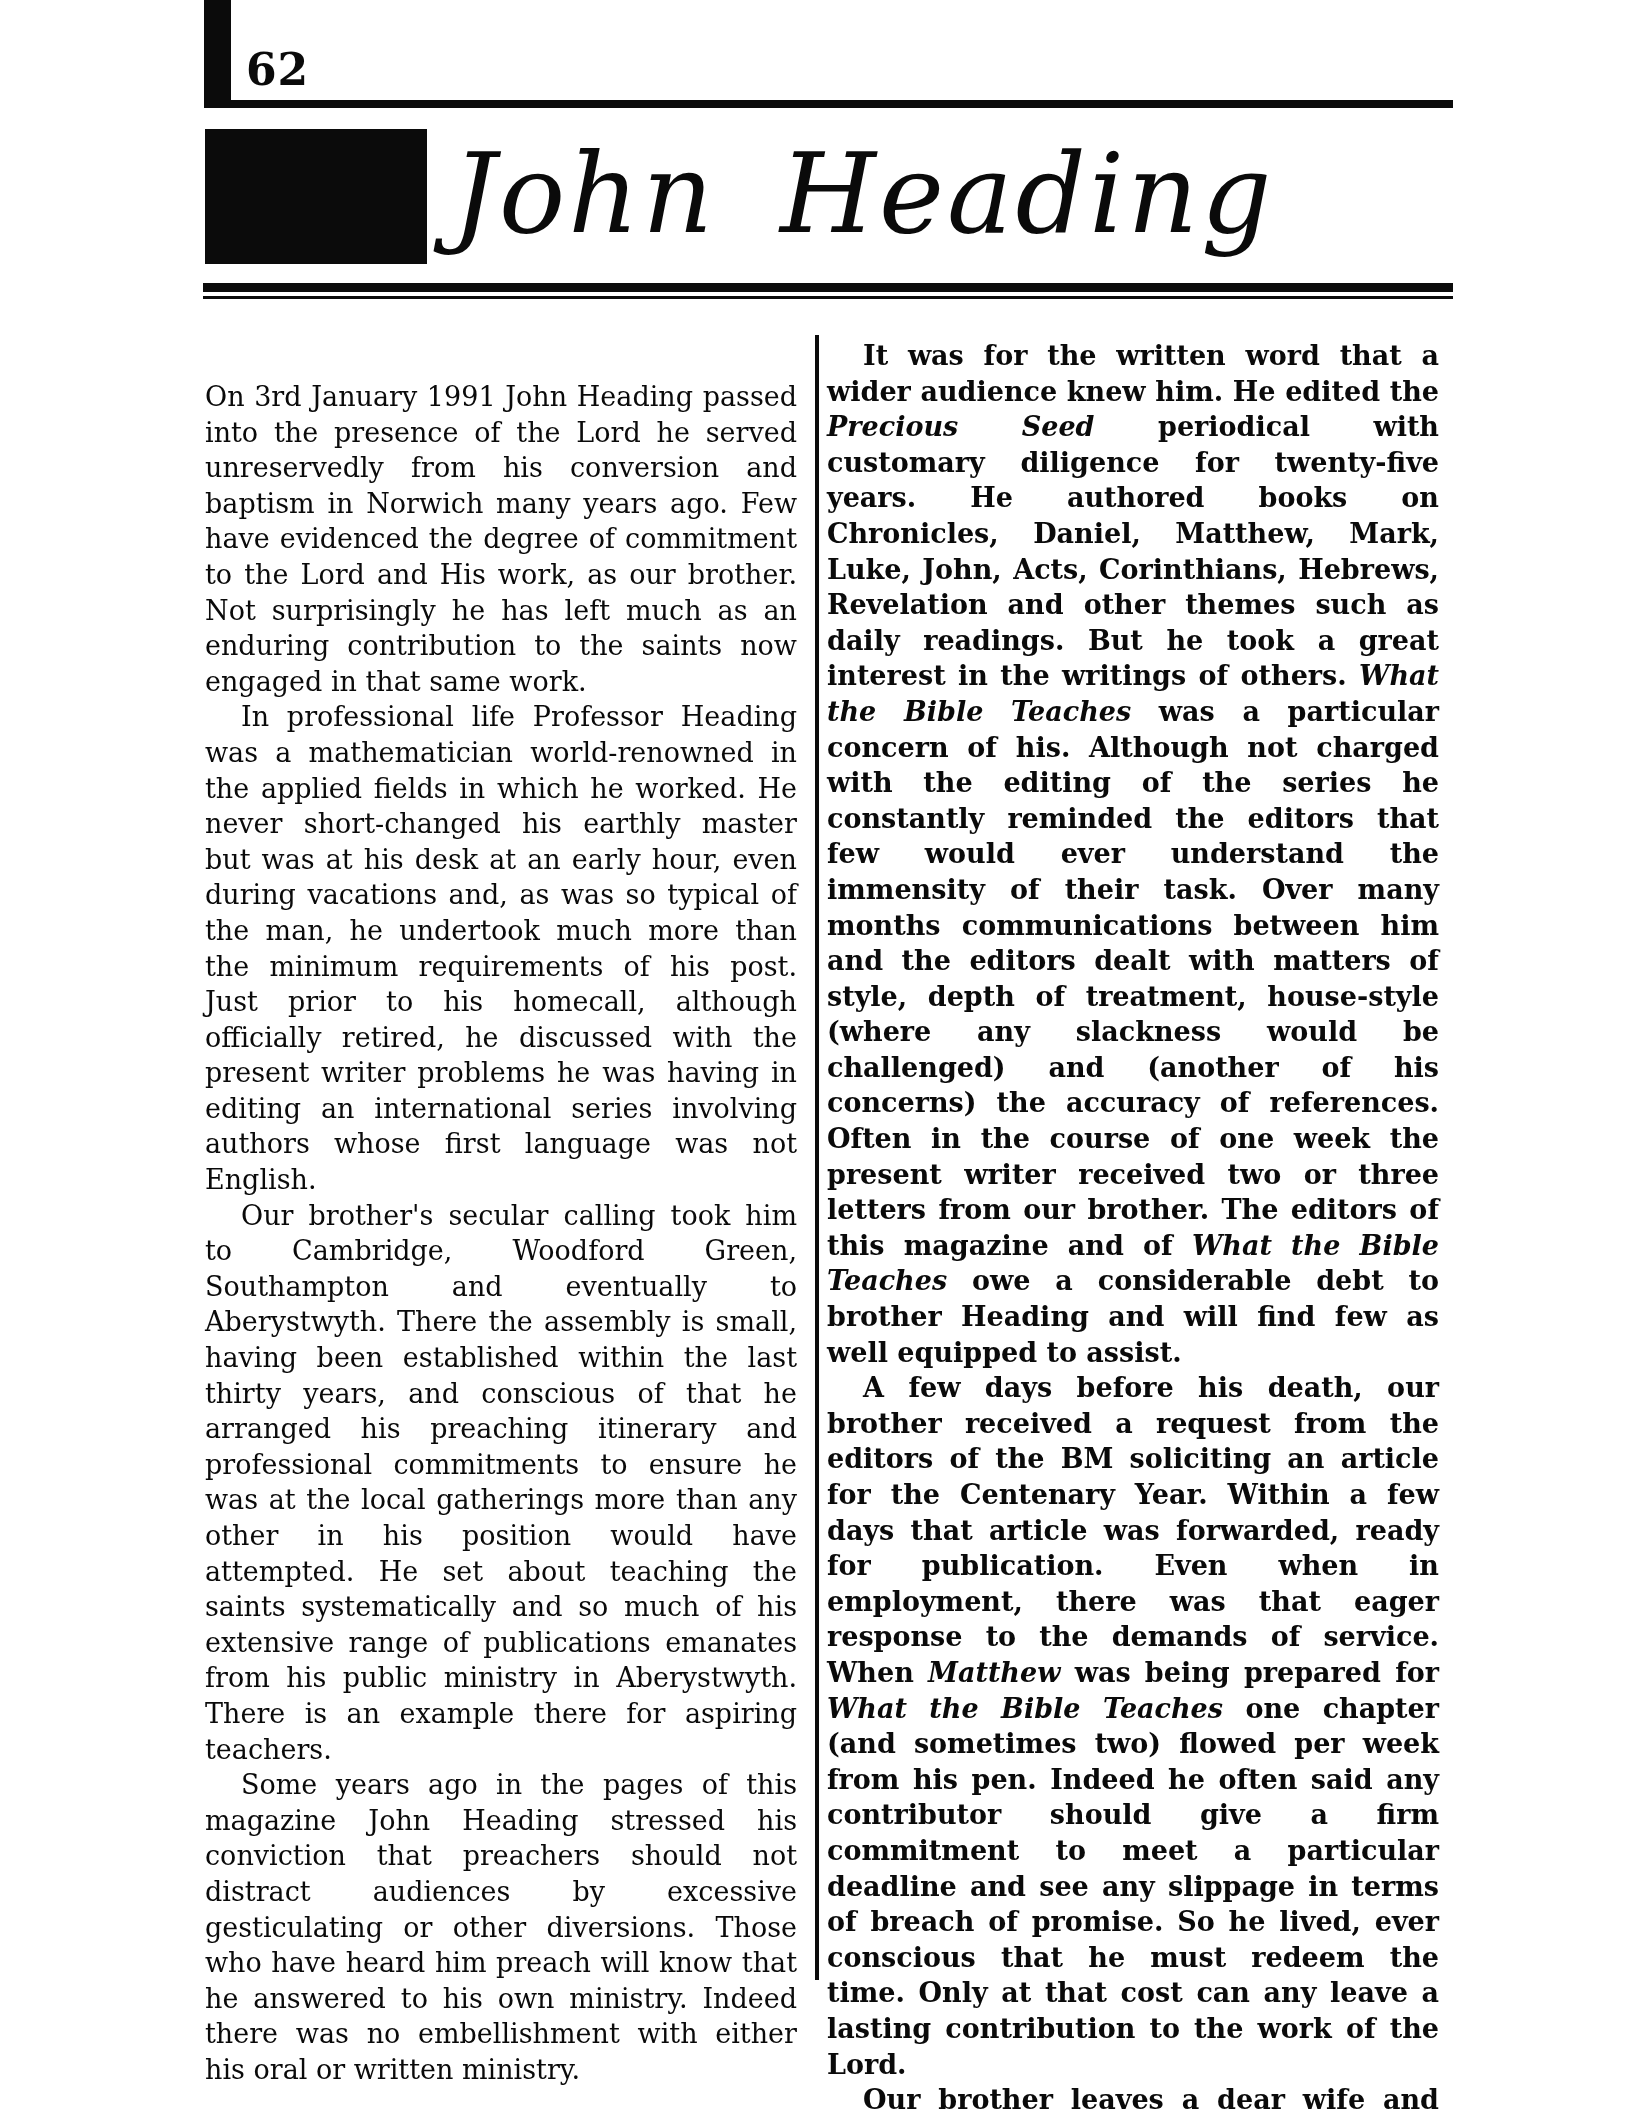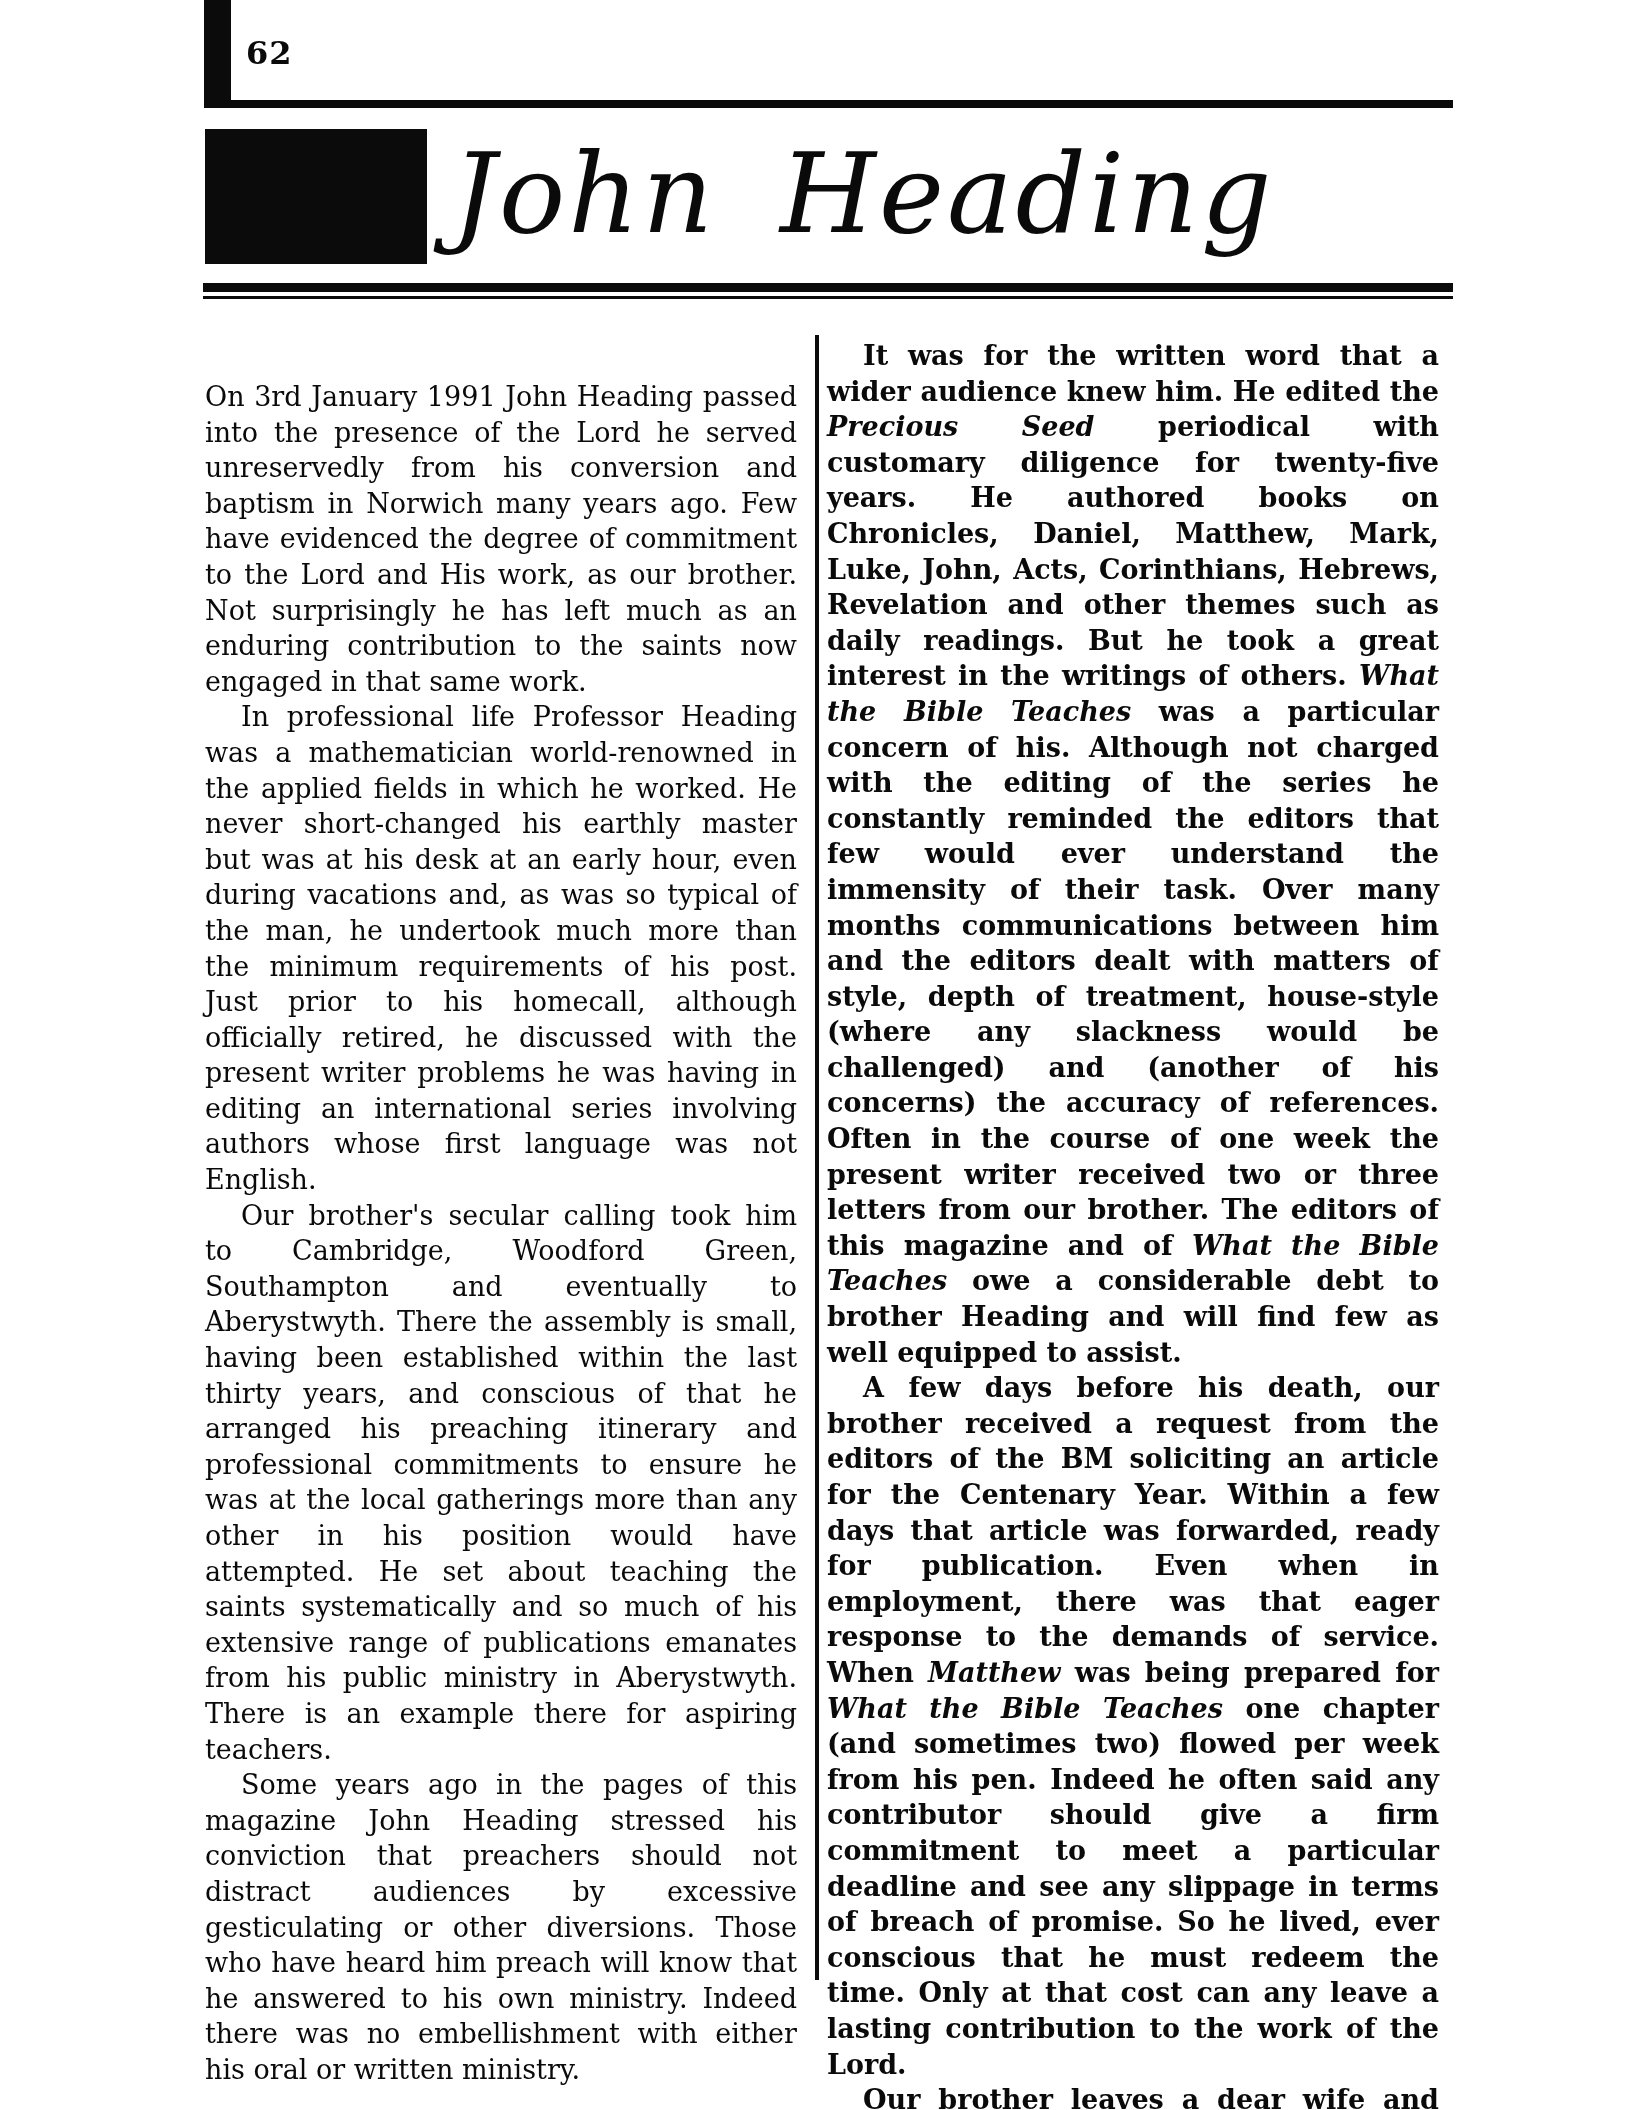--- a/index.html
+++ b/index.html
@@ -7,22 +7,22 @@
     position:relative;
     width:1630px;height:2110px;
     background:#ffffff;
     font-family:"DejaVu Serif", serif;
     color:#0a0a0a;
     overflow:hidden;
   }
   .abs{position:absolute;}
   .black{background:#0b0b0b;}
   .page-number{
-    left:246px;top:34px;
-    font-size:32px;font-weight:bold;letter-spacing:1px;
+    left:246px;top:44px;
+    font-size:44px;font-weight:bold;letter-spacing:1px;
   }
   .corner-bar{left:204px;top:0;width:27px;height:108px;}
   .top-rule{left:204px;top:100px;width:1249px;height:8px;}
   .title-block{left:205px;top:129px;width:222px;height:135px;}
   .article-title{
     left:452px;top:124px;height:140px;line-height:140px;
     font-style:italic;font-size:110px;
     letter-spacing:3px;word-spacing:26px;
     white-space:nowrap;
     text-align:center;

